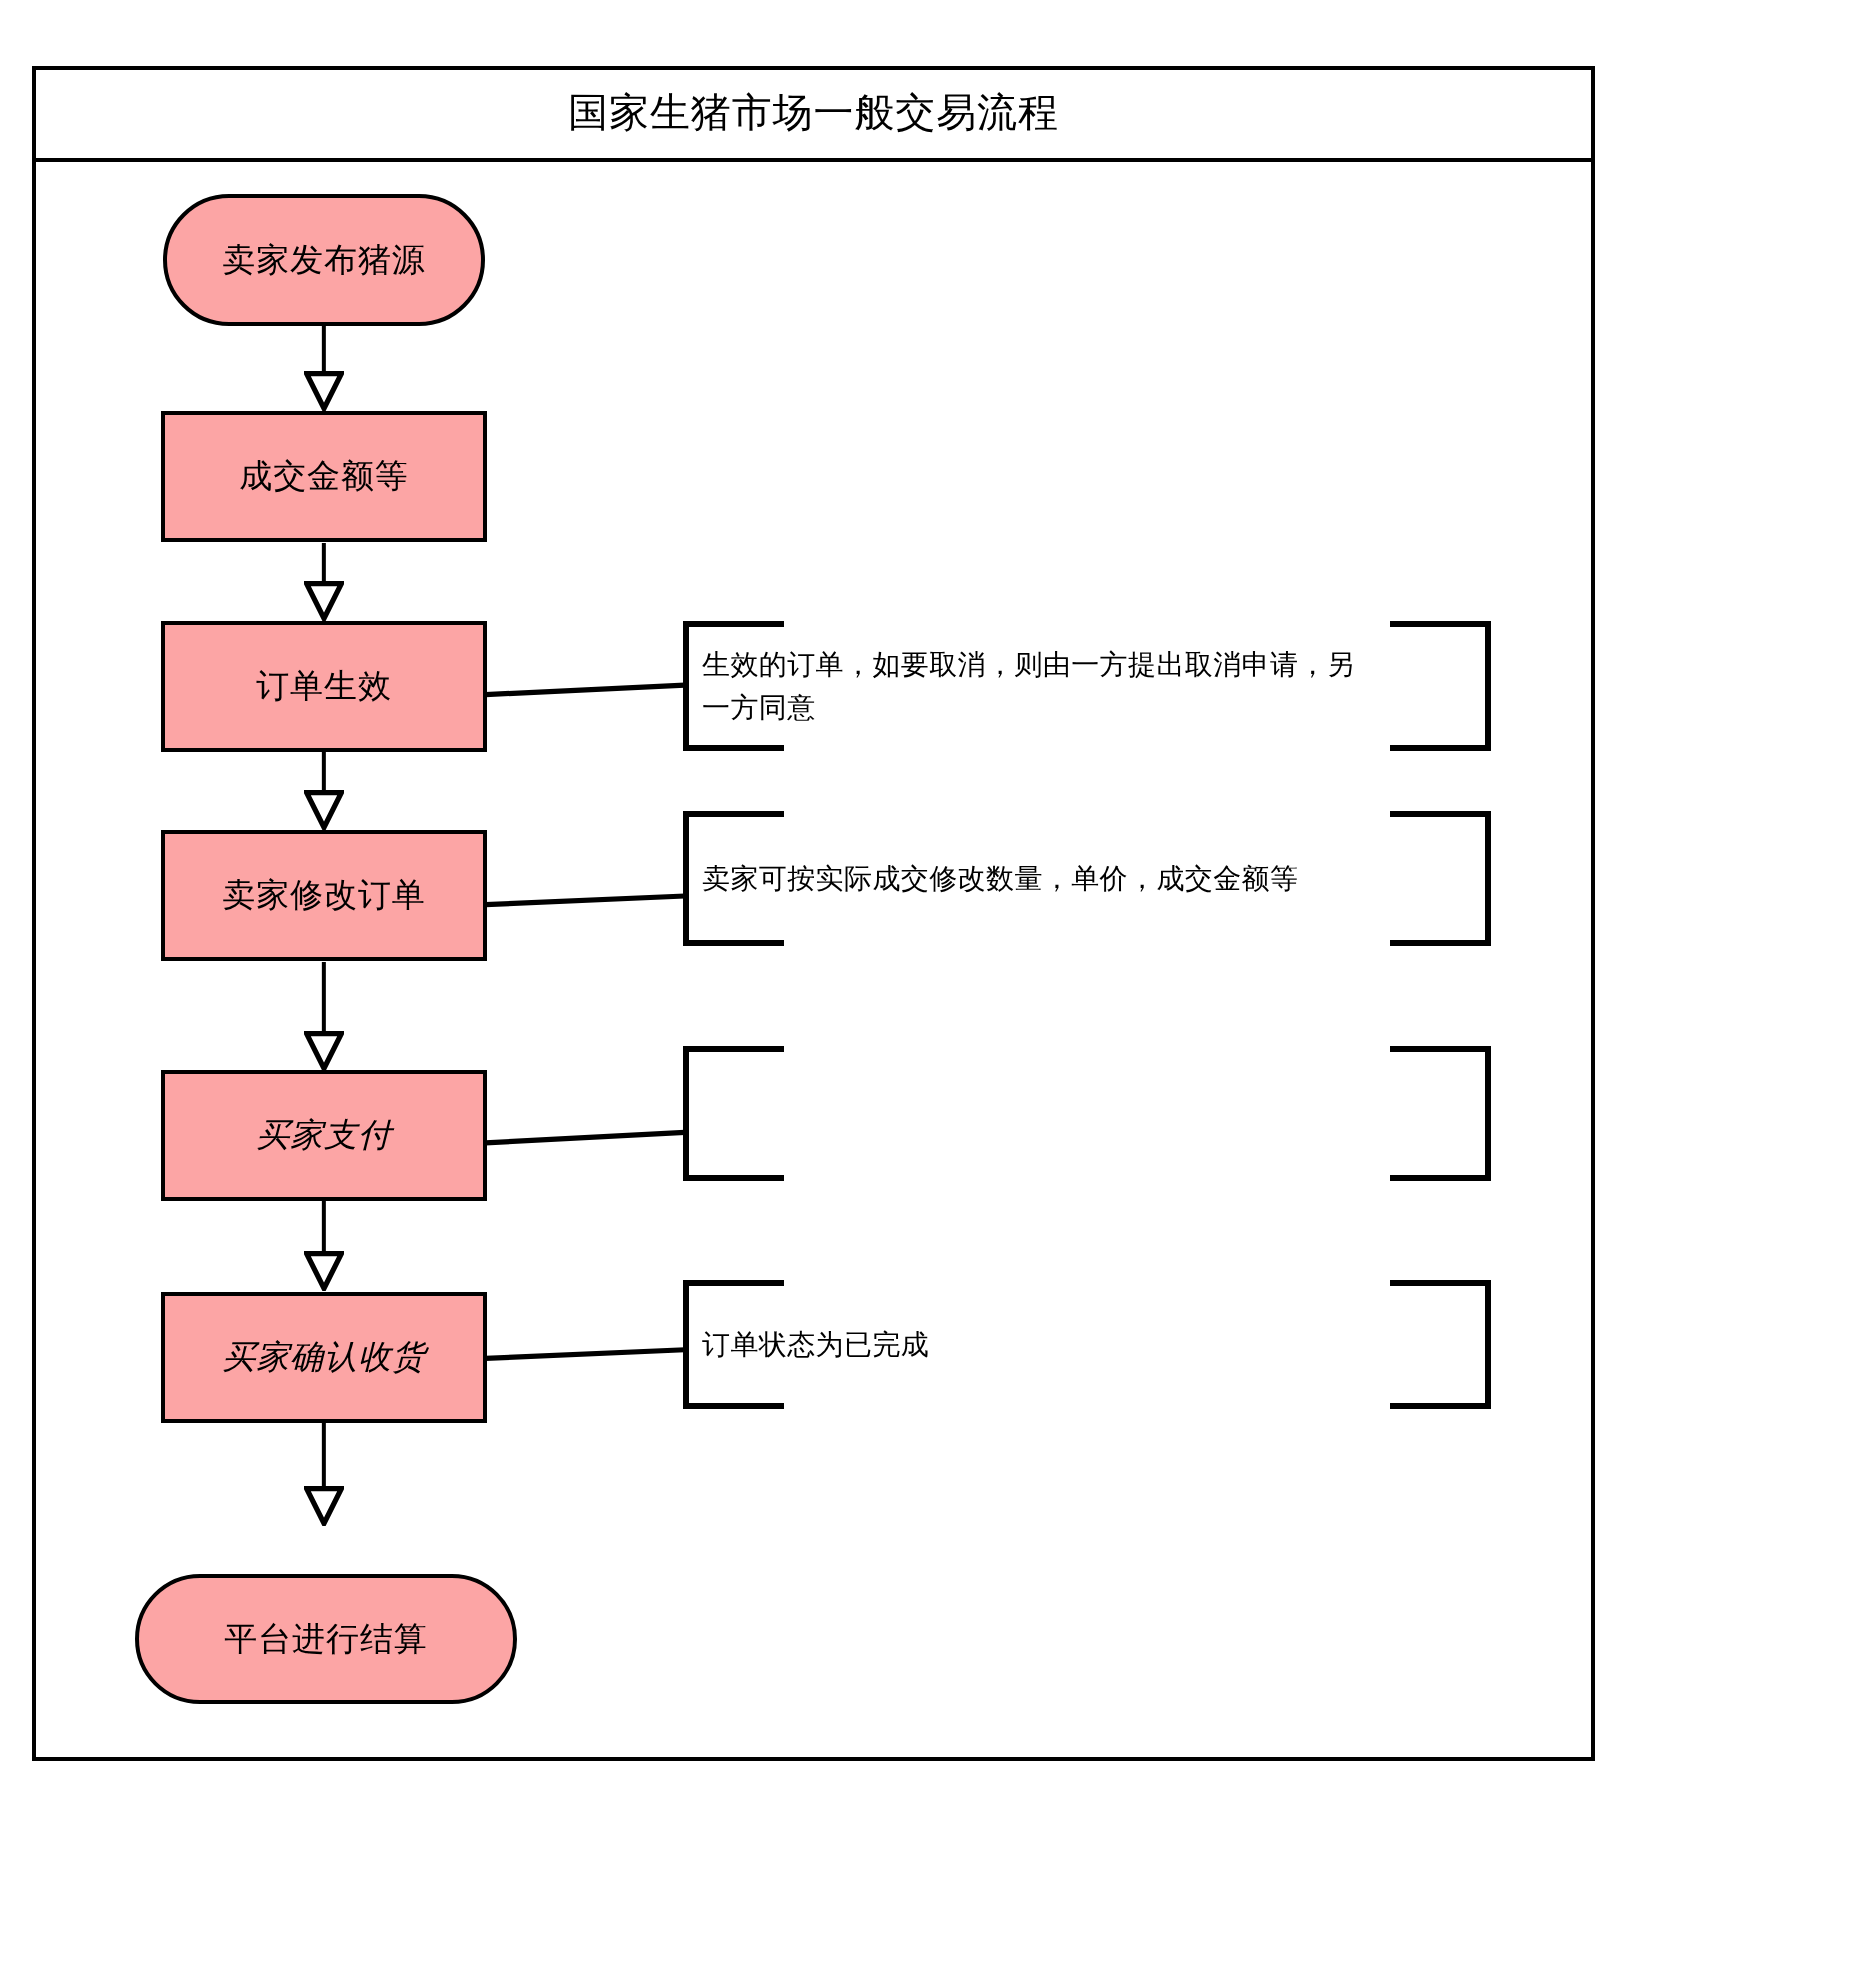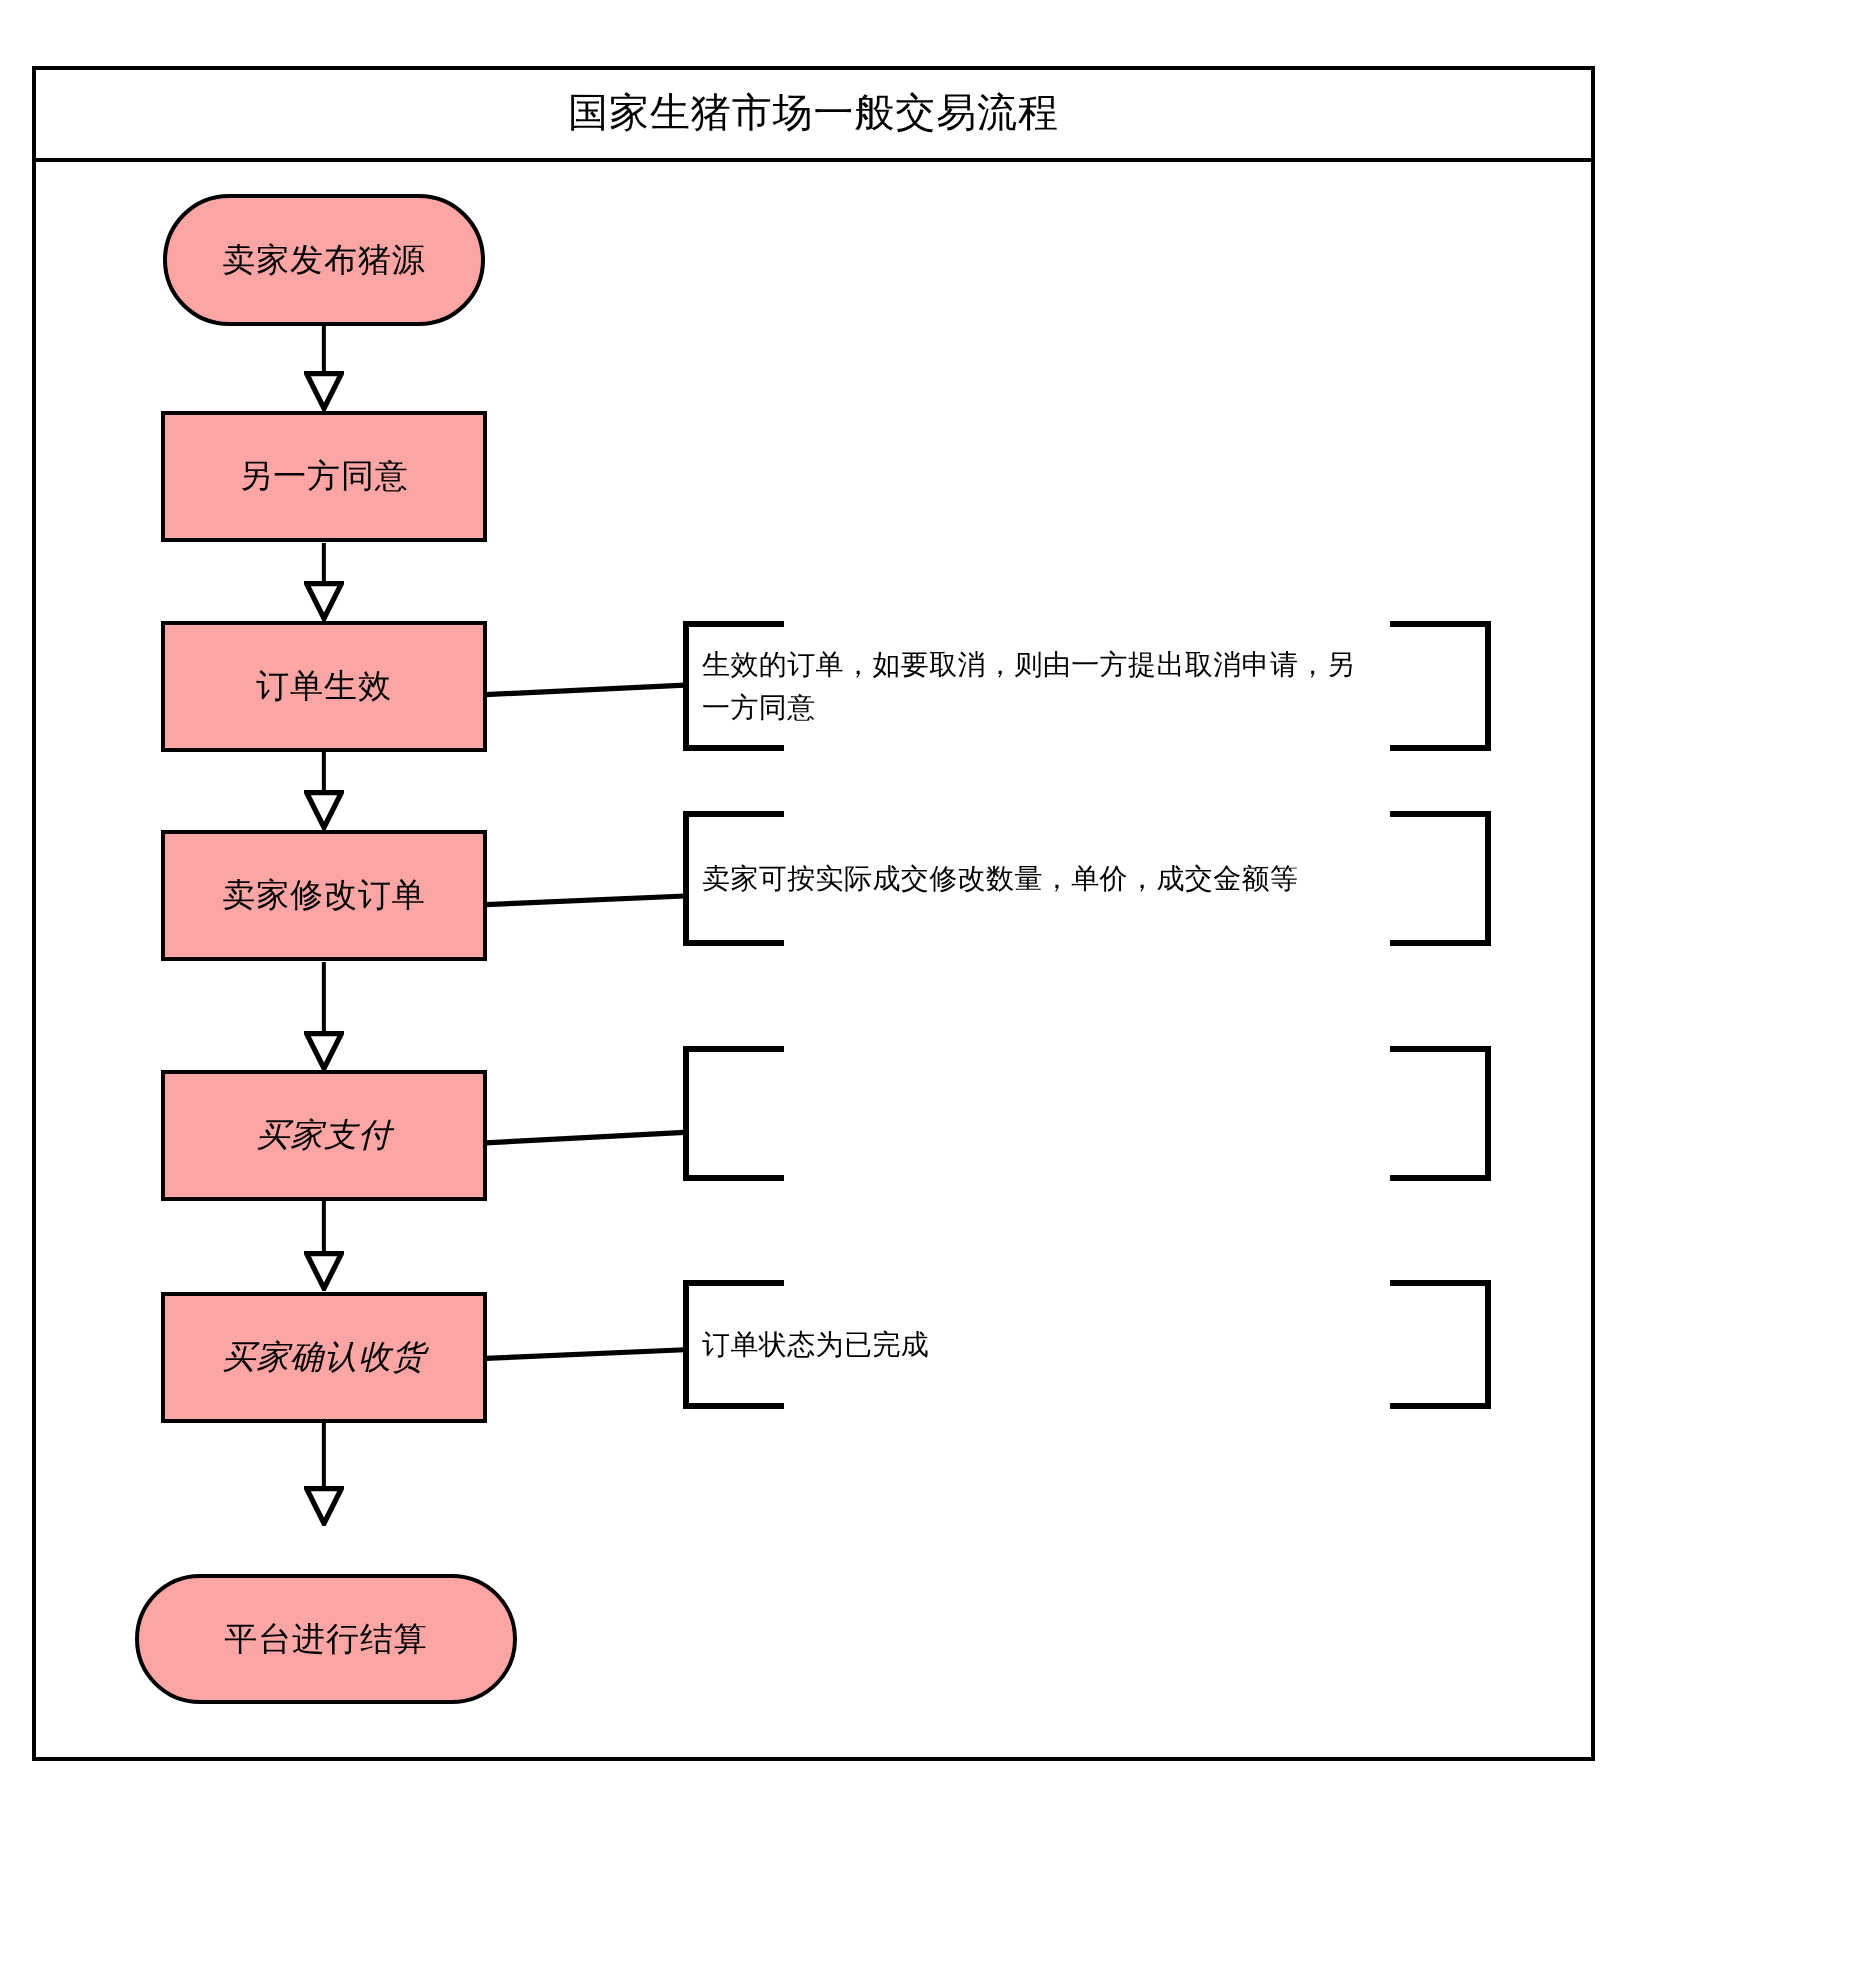--- a/index.html
+++ b/index.html
@@ -145,21 +145,21 @@
   </div>
 
   <div class="connector" style="left:298px; top:290px; width:52px; height:85px;">
     <div class="shaft" style="height:54px;"></div>
     <svg class="head" width="40" height="40" viewBox="0 0 46 46">
       <polygon points="3,3 43,3 23,43" fill="#ffffff" stroke="#000000" stroke-width="6"></polygon>
     </svg>
   </div>
 
   <div class="node" style="left:161px; top:375px; width:326px; height:131px;">
-    <span>另一方同意</span>
+    <span>成交金额等</span>
   </div>
 
   <div class="connector" style="left:298px; top:507px; width:52px; height:78px;">
     <div class="shaft" style="height:47px;"></div>
     <svg class="head" width="40" height="40" viewBox="0 0 46 46">
       <polygon points="3,3 43,3 23,43" fill="#ffffff" stroke="#000000" stroke-width="6"></polygon>
     </svg>
   </div>
 
   <div class="node" style="left:161px; top:585px; width:326px; height:131px;justify-content:center;">

